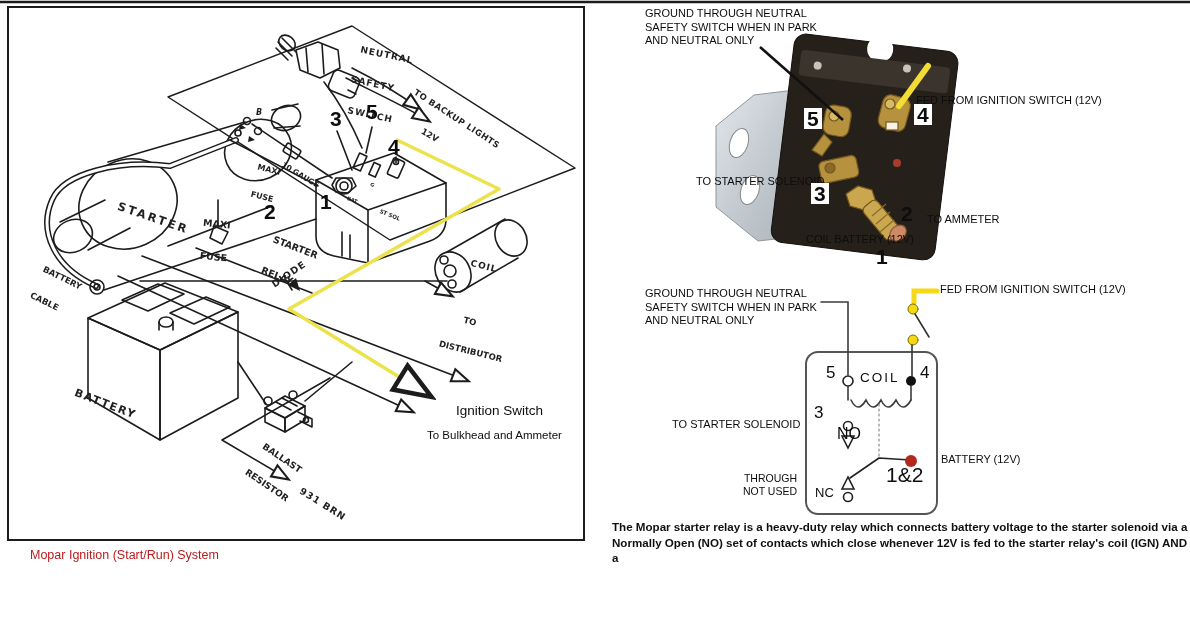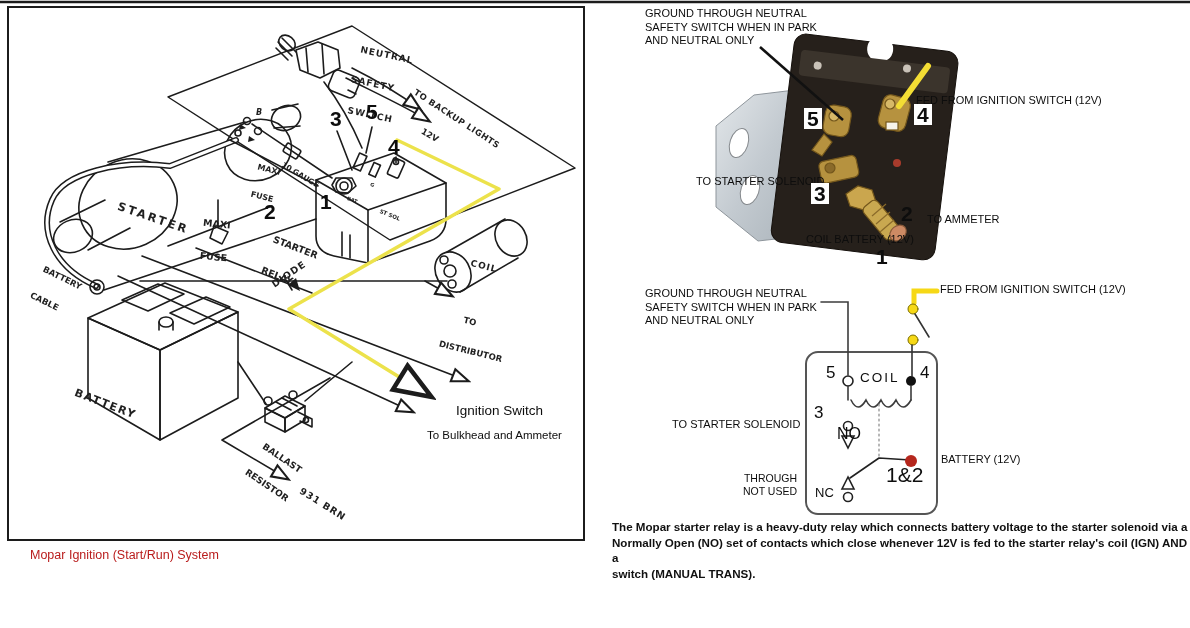--- a/index.html
+++ b/index.html
@@ -274,16 +274,15 @@
   <div>THROUGH</div>
   <div>NOT USED</div>
 </div>
 <div class="tlbl" style="left:815px;top:486px;font-size:13px;">NC</div>
 <div class="tlbl" style="left:886px;top:468px;font-size:21px;">1&amp;2</div>
 <div class="tlbl" style="left:941px;top:453px;">BATTERY (12V)</div>
 
 <div class="desc">
   <div>The Mopar starter relay is a heavy-duty relay which connects battery voltage to the starter solenoid via a</div>
   <div>Normally Open (NO) set of contacts which close whenever 12V is fed to the starter relay's coil (IGN) AND a</div>
-  <div>switch (MANUAL TRANS).</div>
 </div>
 
 </div>
 
 </body></html>

